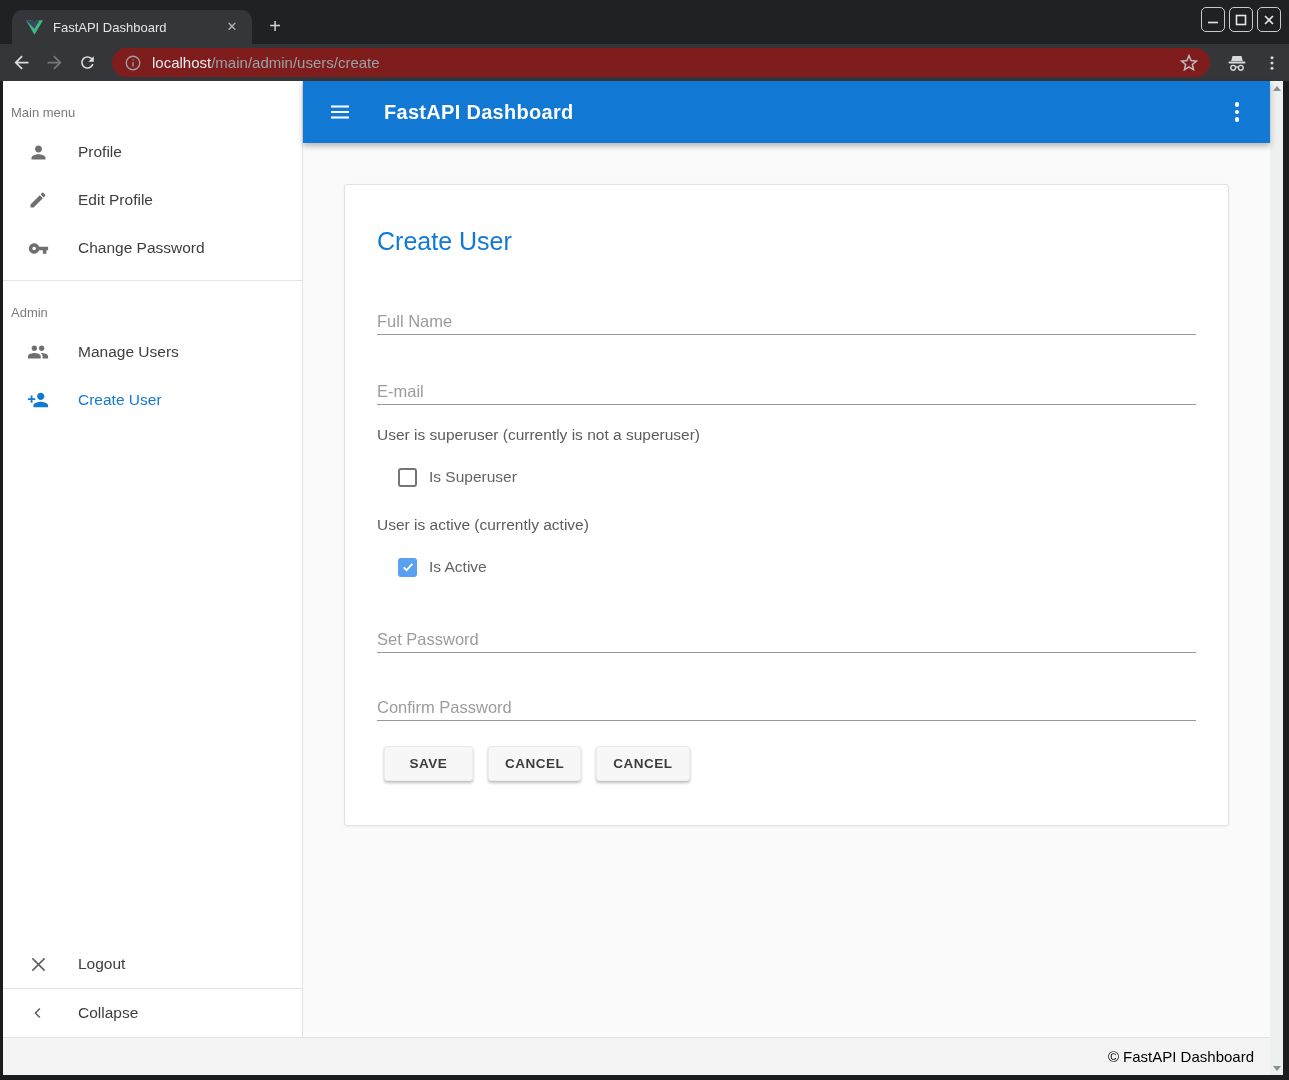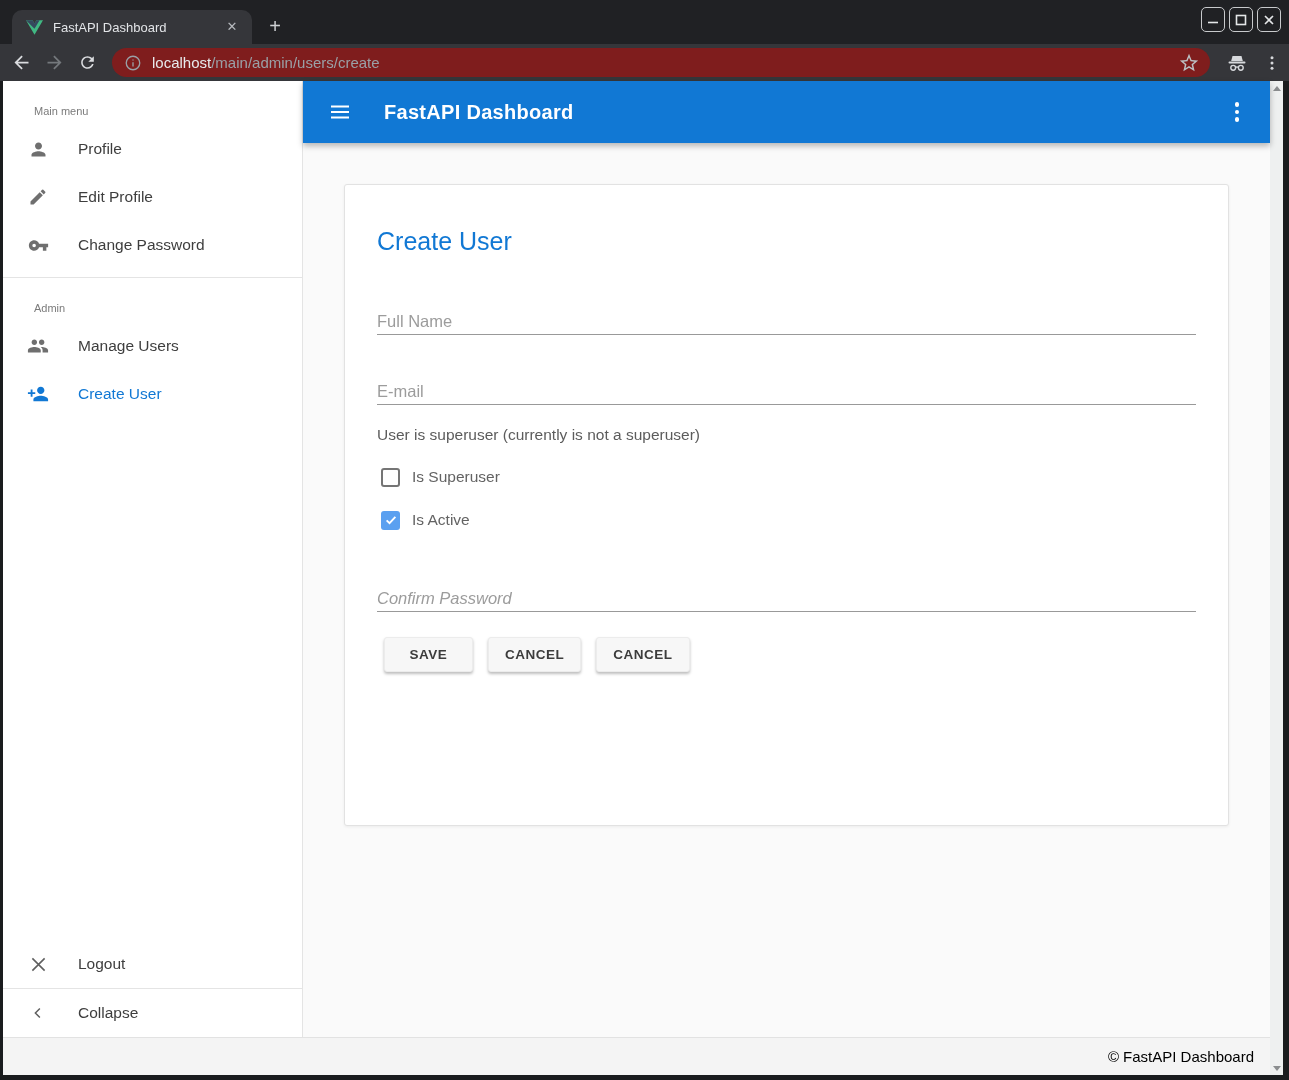--- a/index.html
+++ b/index.html
@@ -37,21 +37,21 @@
   .content { position:absolute; left:3px; top:81px; width:1280px; height:994px; background:#fafafa; }
   .scrollbar { position:absolute; right:0; top:0; width:13px; height:994px; background:#eef0f0; }
   .sb-arrow { position:absolute; left:0; width:13px; height:14px; display:flex; align-items:center; justify-content:center; }
   .sb-up { top:0; } .sb-down { bottom:0; }
   .tri-up { width:0; height:0; border-left:4px solid transparent; border-right:4px solid transparent; border-bottom:5px solid #8a8d8f; }
   .tri-down { width:0; height:0; border-left:4px solid transparent; border-right:4px solid transparent; border-top:5px solid #8a8d8f; }
 
   
   .sidebar { position:absolute; left:0; top:0; width:300px; height:956px; background:#ffffff;
              border-right:1px solid #e4e4e4; }
-  .section-label { color:#7b7b7b; font-size:11px; padding:24px 0 8px 31px; }
+  .section-label { color:#7b7b7b; font-size:13px; padding:24px 0 8px 8px; }
   .side-item { height:48px; display:flex; align-items:center; cursor:pointer; }
   .side-item .icon { width:24px; height:24px; margin-left:23px; flex:none; display:flex; align-items:center; justify-content:center; }
   .side-item .lbl { margin-left:28px; font-size:15.5px; color:#3e3e3e; }
   .side-item.active .lbl { color:#1178d4; }
   .divider { height:1px; background:#e4e4e4; margin-top:8px; }
   .sidebar-bottom { position:absolute; left:0; bottom:0; width:100%; }
   .sidebar-bottom .divider { margin:0; }
 
   
   .main { position:absolute; left:300px; top:0; width:967px; height:956px; background:#fafafa; }
@@ -65,25 +65,25 @@
 
   .page { position:absolute; left:0; top:62px; width:967px; height:894px; background:#fafafa; overflow:hidden; }
   .card { position:absolute; left:41px; top:41px; width:885px; height:642px; background:#ffffff;
           border:1px solid #e2e2e2; border-radius:3px; box-shadow:0 1px 3px rgba(0,0,0,.06); padding:0 32px; }
   .card-title { margin-top:42px; font-size:25px; color:#1178d4; font-weight:400; }
 
   .mfield { display:block; width:100%; height:27px; border:none; border-bottom:1px solid #999;
             background:transparent; font-family:"Liberation Sans",sans-serif; font-size:16.5px; color:#333;
             outline:none; padding:0; }
   .mfield::placeholder { color:#9c9c9c; opacity:1; }
-  .f1 { margin-top:52px; } .f2 { margin-top:43px; } .f3 { margin-top:49px; } .f4 { margin-top:55px;font-style:italic; }
+  .f1 { margin-top:52px; } .f2 { margin-top:43px; } .f3 { margin-top:49px; } .f4 { margin-top:41px; }
 
   .note { font-size:15.5px; color:#5c5c5c; }
   .n1 { margin-top:21px; } .n2 { margin-top:29px; }
-  .cbrow { display:flex; align-items:center; height:20px; margin-left:4px; }
+  .cbrow { display:flex; align-items:center; height:20px; margin-left:21px; }
   .cb1 { margin-top:23px; } .cb2 { margin-top:23px; }
   .cb { width:19px; height:19px; flex:none; border-radius:3px; cursor:pointer; }
   .cb.unchecked { border:2px solid #757575; background:#fff; }
   .cb.checked { background:#5aa0f0; display:flex; align-items:center; justify-content:center; }
   .cb-label { margin-left:12px; font-size:15.5px; color:#636363; }
 
   .btnrow { margin-top:25px; display:flex; margin-left:7px; }
   .mbtn { height:35px; min-width:89px; padding:0 16px; background:#f7f7f7; border:1px solid #ececec;
           border-radius:3px; box-shadow:0 2px 3px rgba(0,0,0,.26); font-family:Liberation Sans, sans-serif;
           font-size:13.5px; font-weight:700; letter-spacing:.5px; color:#3c3c3c; cursor:pointer; }
@@ -267,29 +267,31 @@
 
           <input class="mfield f1" type="text" placeholder="Full Name" style="">
           <input class="mfield f2" type="text" placeholder="E-mail" style="">
 
           <div class="note n1">User is superuser (currently is not a superuser)</div>
           <div class="cbrow cb1">
             <span class="cb unchecked"></span>
             <span class="cb-label">Is Superuser</span>
           </div>
 
+          <div class="note n2">User is active (currently active)</div>
           <div class="cbrow cb2">
             <span class="cb checked">
               <svg width="14" height="14" viewBox="0 0 24 24" fill="none" stroke="#ffffff" stroke-width="3.2">
                   <path d="M4.5 12.5l5 5 10-11"></path>
                 </svg>
             </span>
             <span class="cb-label">Is Active</span>
           </div>
 
+          <input class="mfield f3" type="password" placeholder="Set Password" style="">
           <input class="mfield f4" type="password" placeholder="Confirm Password" style="">
 
           <div class="btnrow">
             <button class="mbtn">SAVE</button>
             <button class="mbtn">CANCEL</button>
             <button class="mbtn">CANCEL</button>
           </div>
         </div>
       </div>
     </div>

